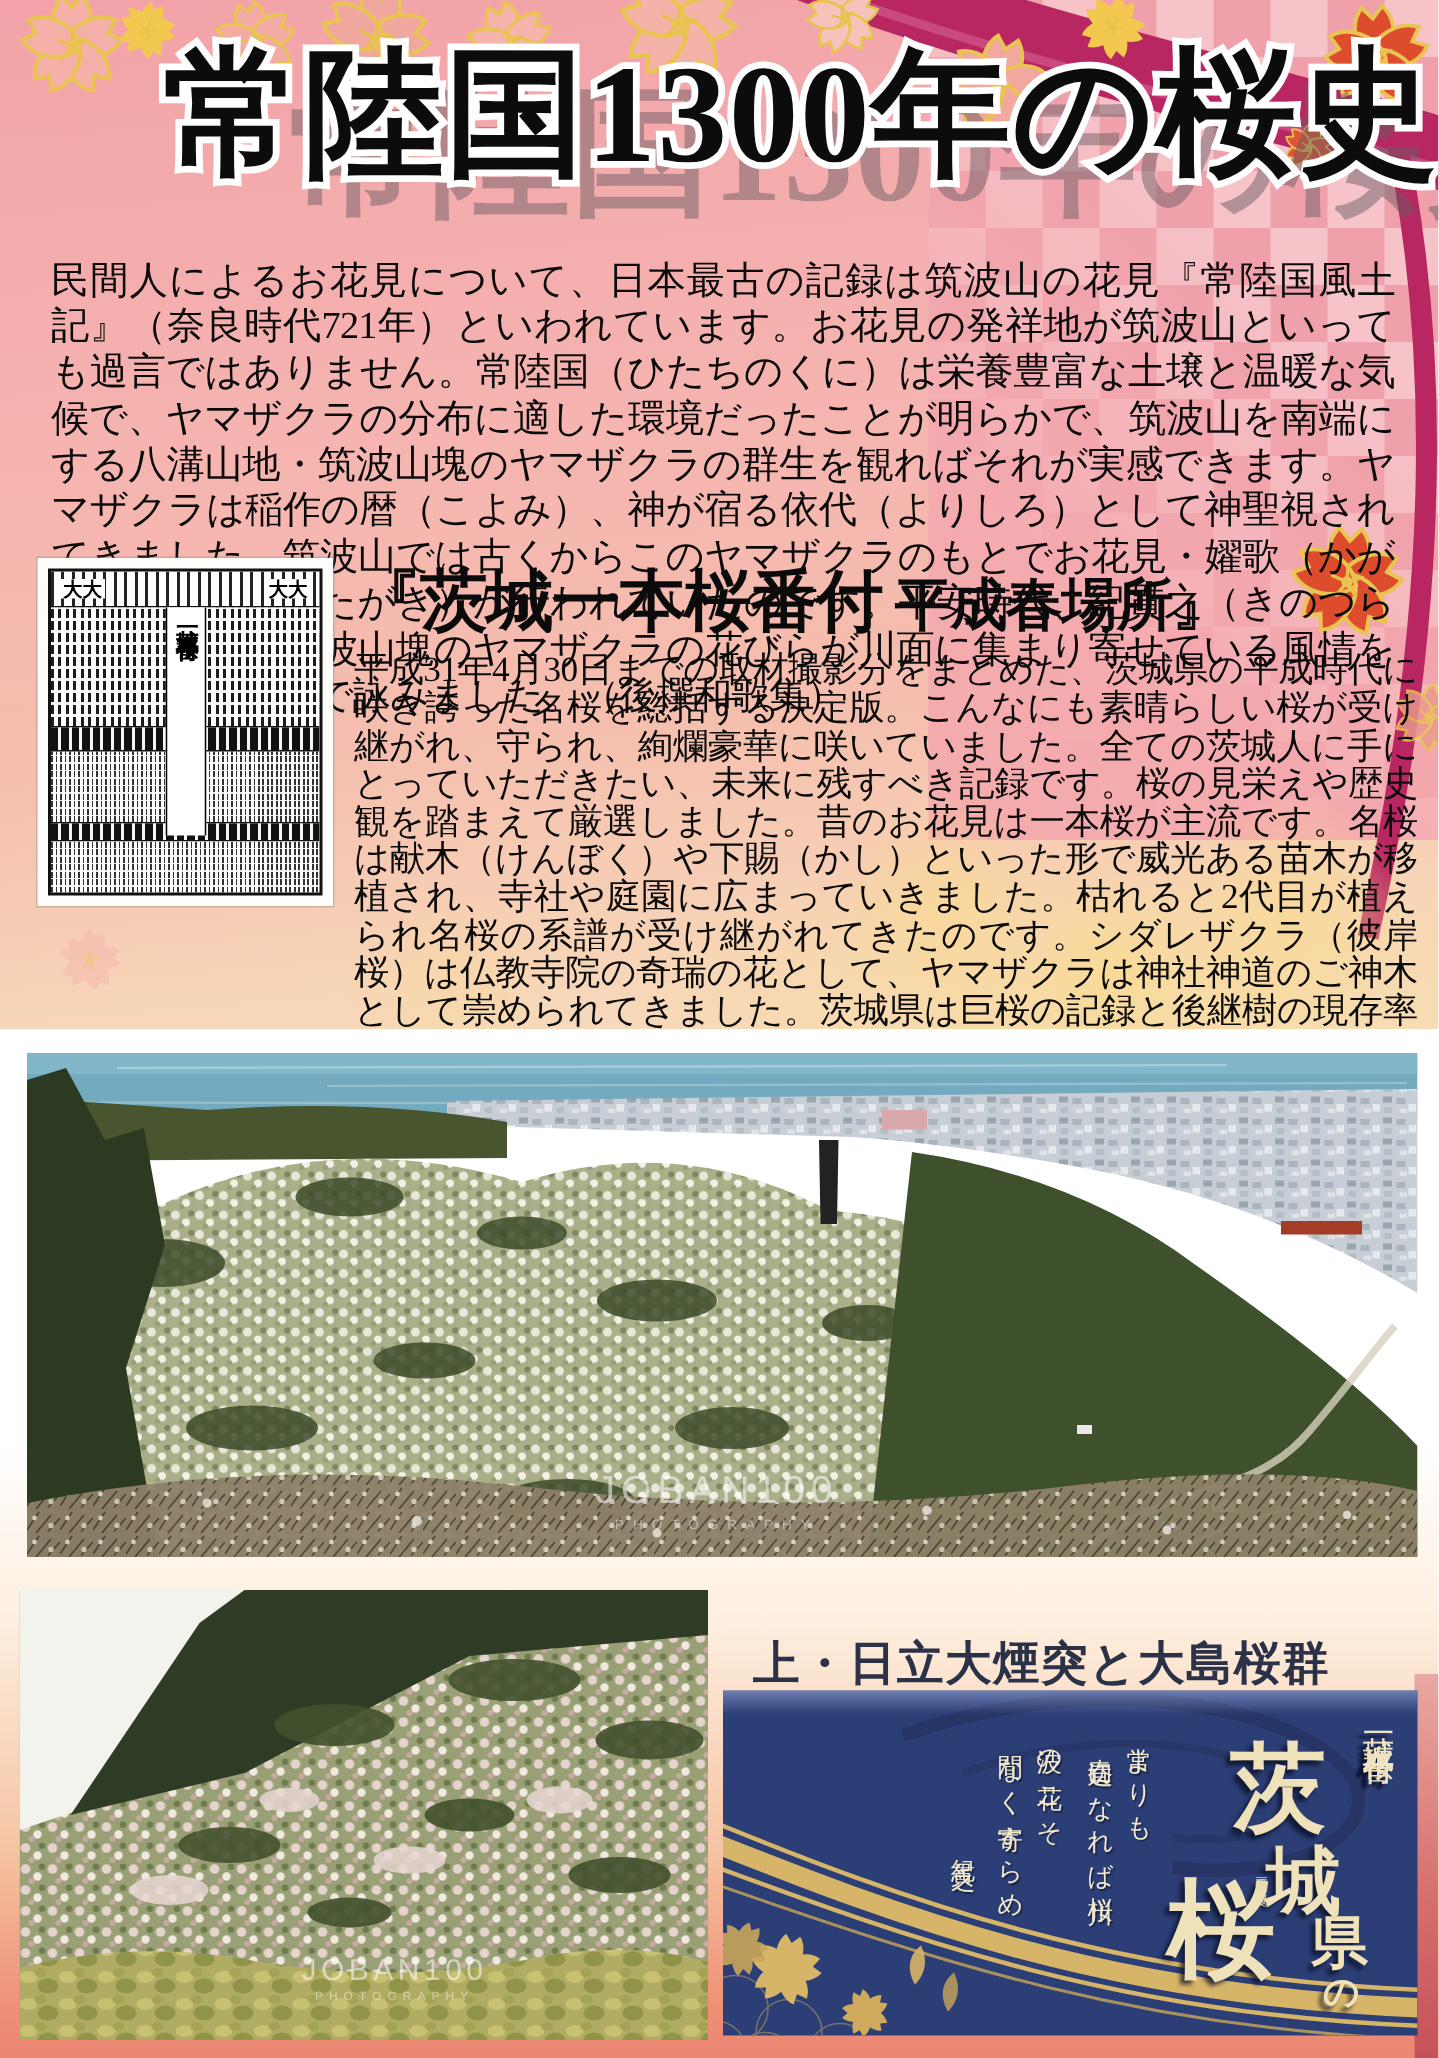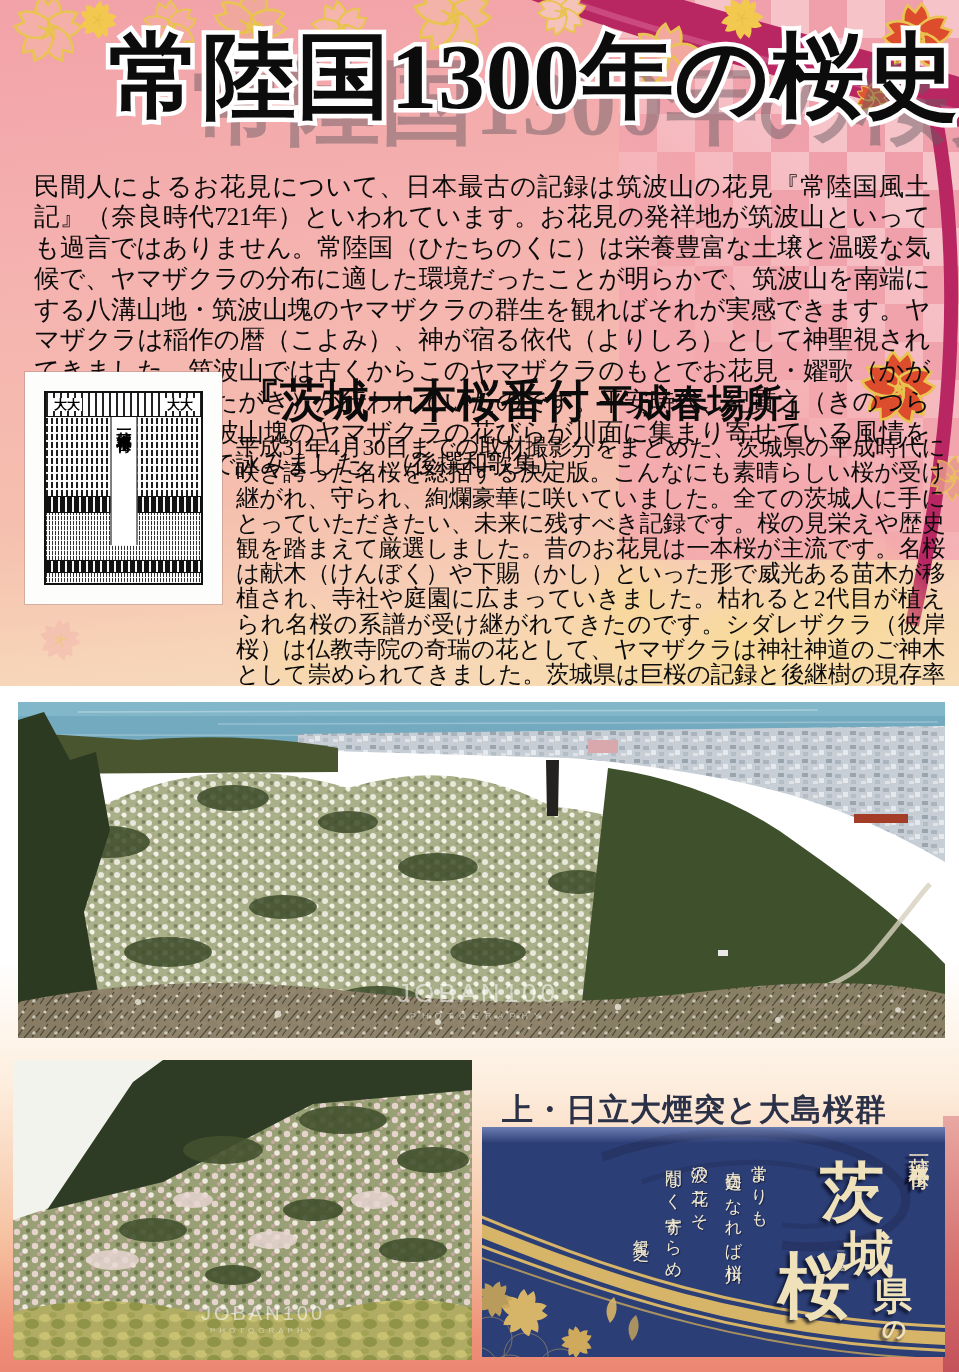--- a/index.html
+++ b/index.html
@@ -23,21 +23,21 @@
   .title-ghost{color:rgba(104,92,99,.48);transform:translate(84px,26px);}
   .title-stroke{-webkit-text-stroke:9px #ffffff;color:#fff;}
   .title-fill{color:#0c0c0c;}
 
   .intro{position:absolute;left:34px;top:146px;width:896px;font-size:25.5px;line-height:30.8px;
     text-align:justify;color:#0b0b0b;letter-spacing:-0.5px;}
 
   .banzuke-row{position:absolute;left:25px;top:372px;width:920px;display:flex;gap:14px;}
 
   
-  .bz-frame{width:197px;height:232px;background:#fdfdfb;flex:none;padding:19px;
+  .bz-frame{width:197px;height:232px;background:#fdfdfb;flex:none;padding:7px;
     box-shadow:0 0 0 1px rgba(150,120,120,.35);}
   .bz-inner{position:relative;width:100%;height:100%;background:#fff;border:2px solid #111;overflow:hidden;}
   .bz-head{height:24px;border-bottom:1.5px solid #111;display:flex;justify-content:space-between;align-items:center;
     padding:0 6px;background:repeating-linear-gradient(90deg,#222 0 2px,transparent 2px 7px);}
   .bz-mark{font-size:13px;font-weight:bold;background:#fff;color:#000;padding:0 2px;line-height:1;}
   .bz-band{border-bottom:1.5px solid #111;}
   .b-cols{background-image:repeating-linear-gradient(0deg,transparent 0 6px,rgba(255,255,255,.95) 6px 8px),
     repeating-linear-gradient(90deg,#1d1d1d 0 2px,transparent 2px 5px);}
   .b-dark{background:repeating-linear-gradient(90deg,#111 0 5px,#f5f5f5 5px 7px);}
   .b-fine{background-image:repeating-linear-gradient(0deg,transparent 0 4px,rgba(255,255,255,.9) 4px 5px),

